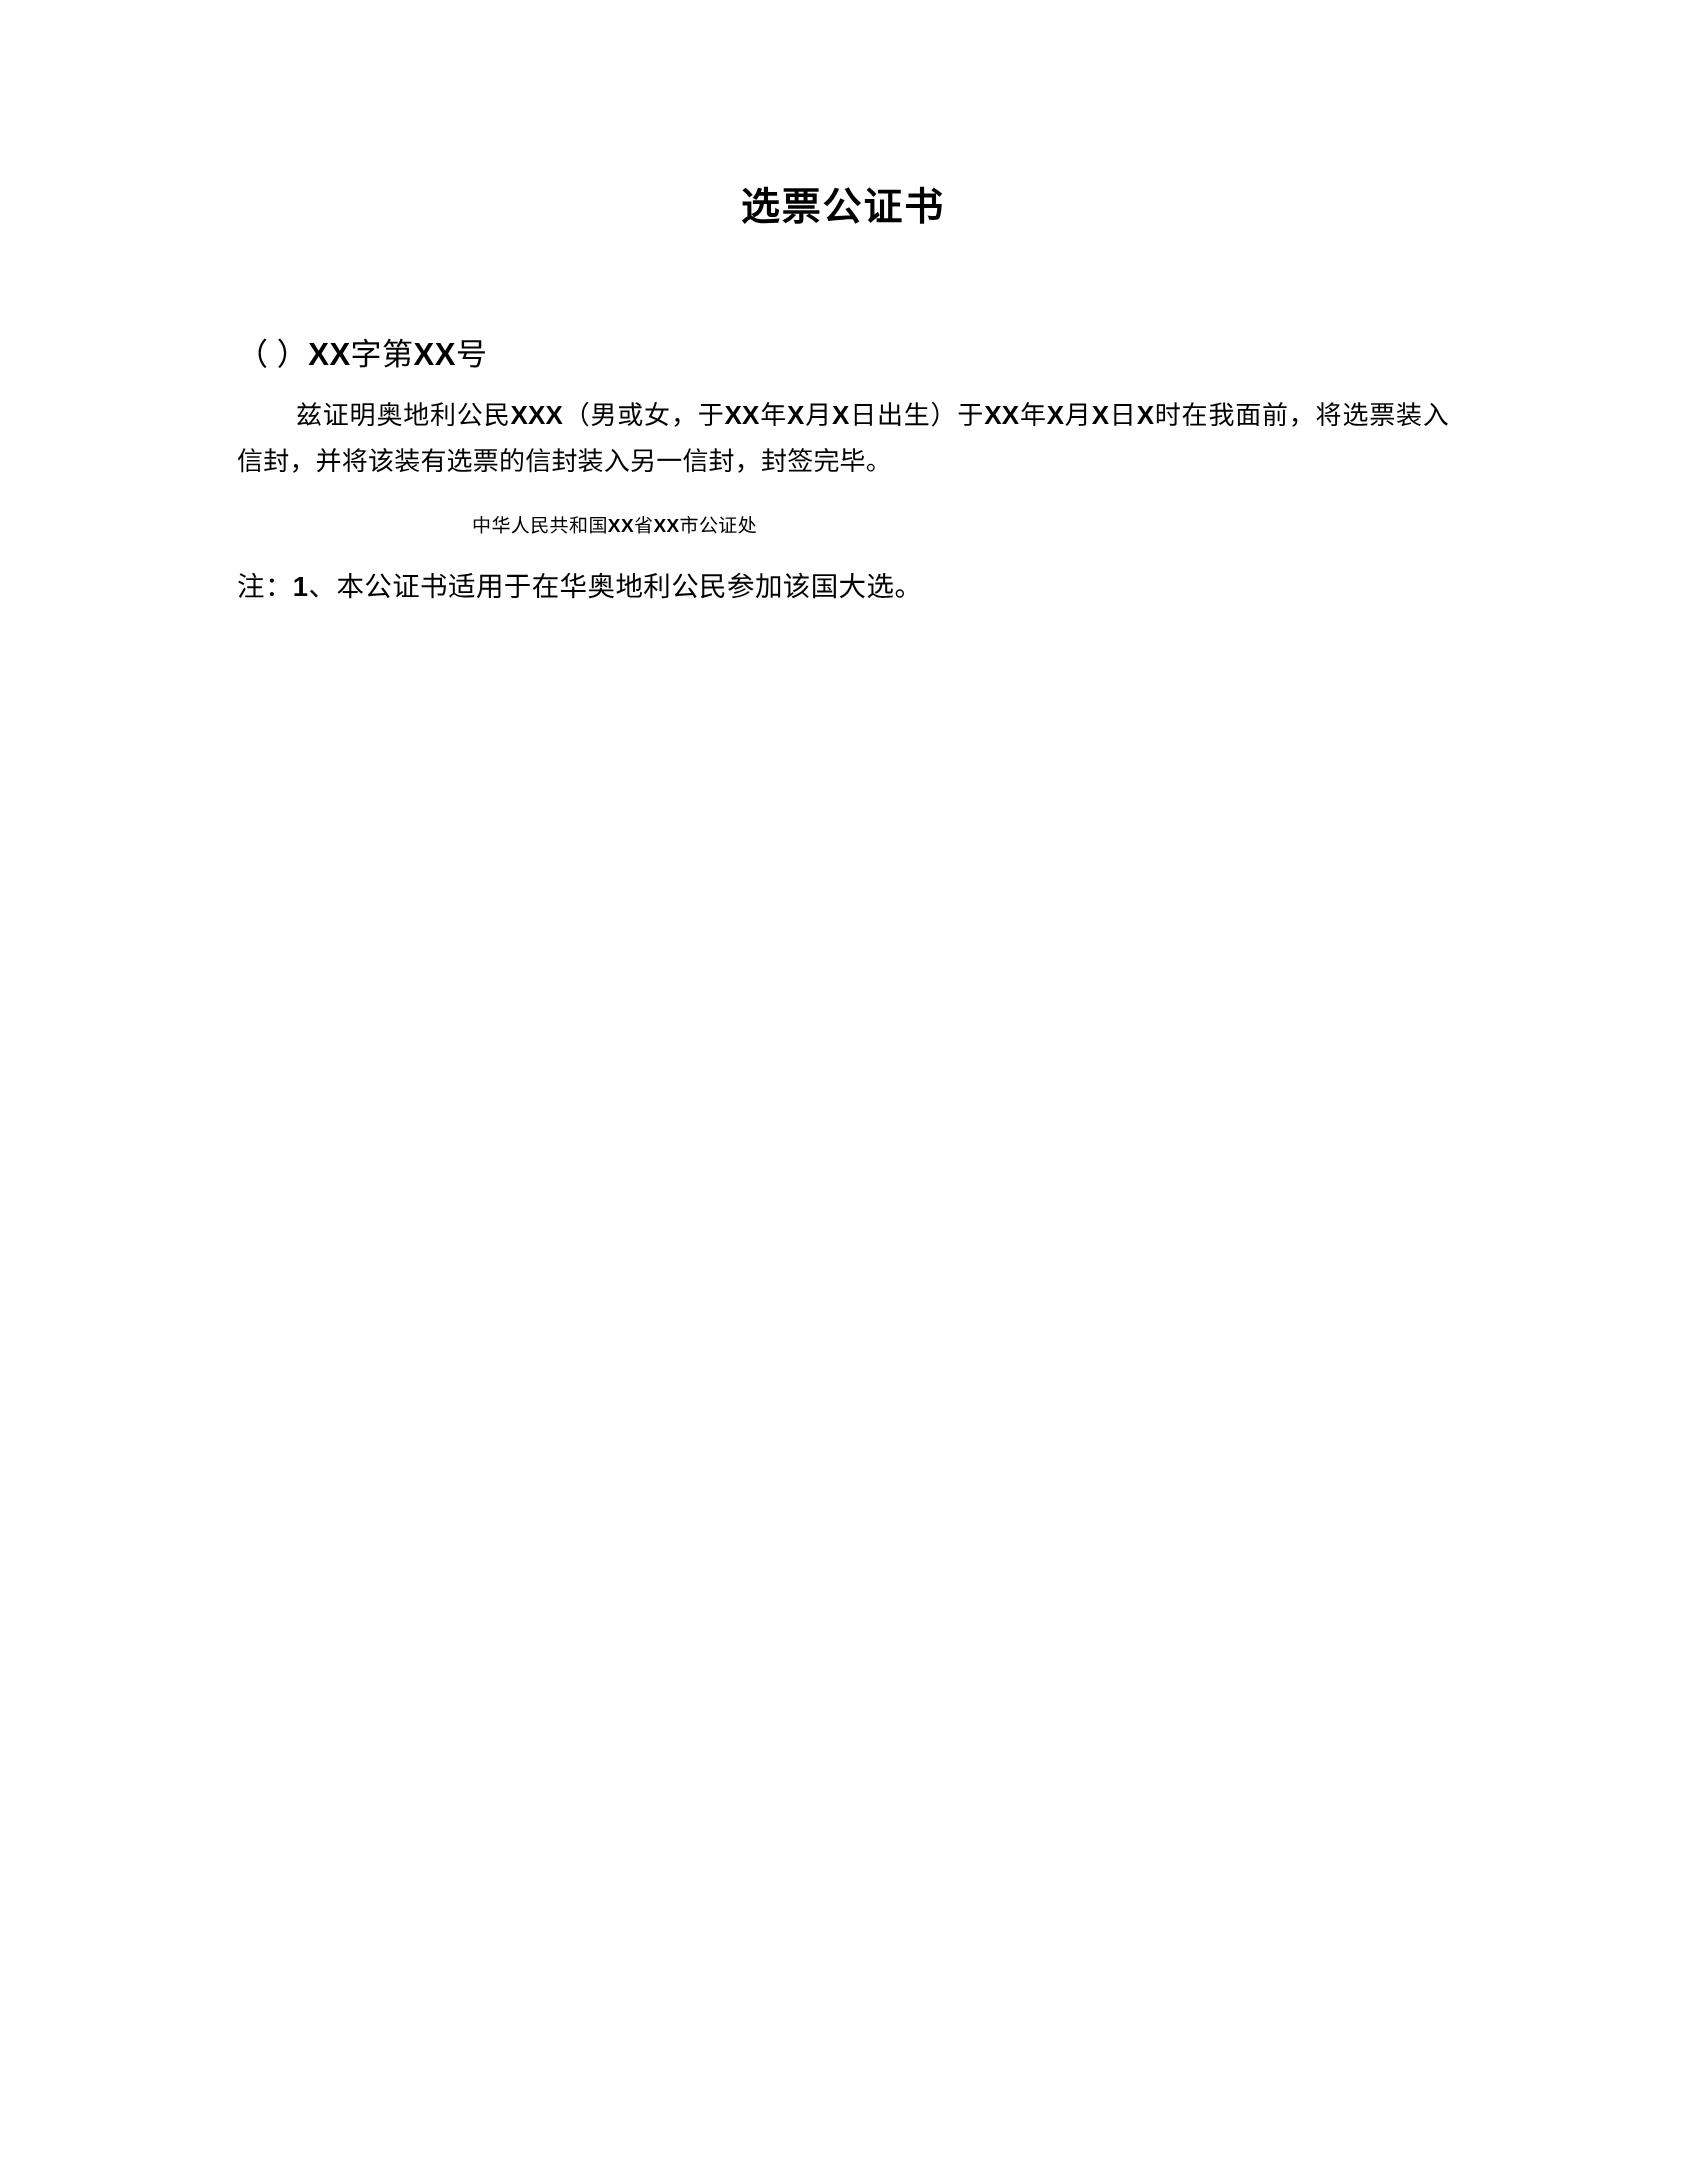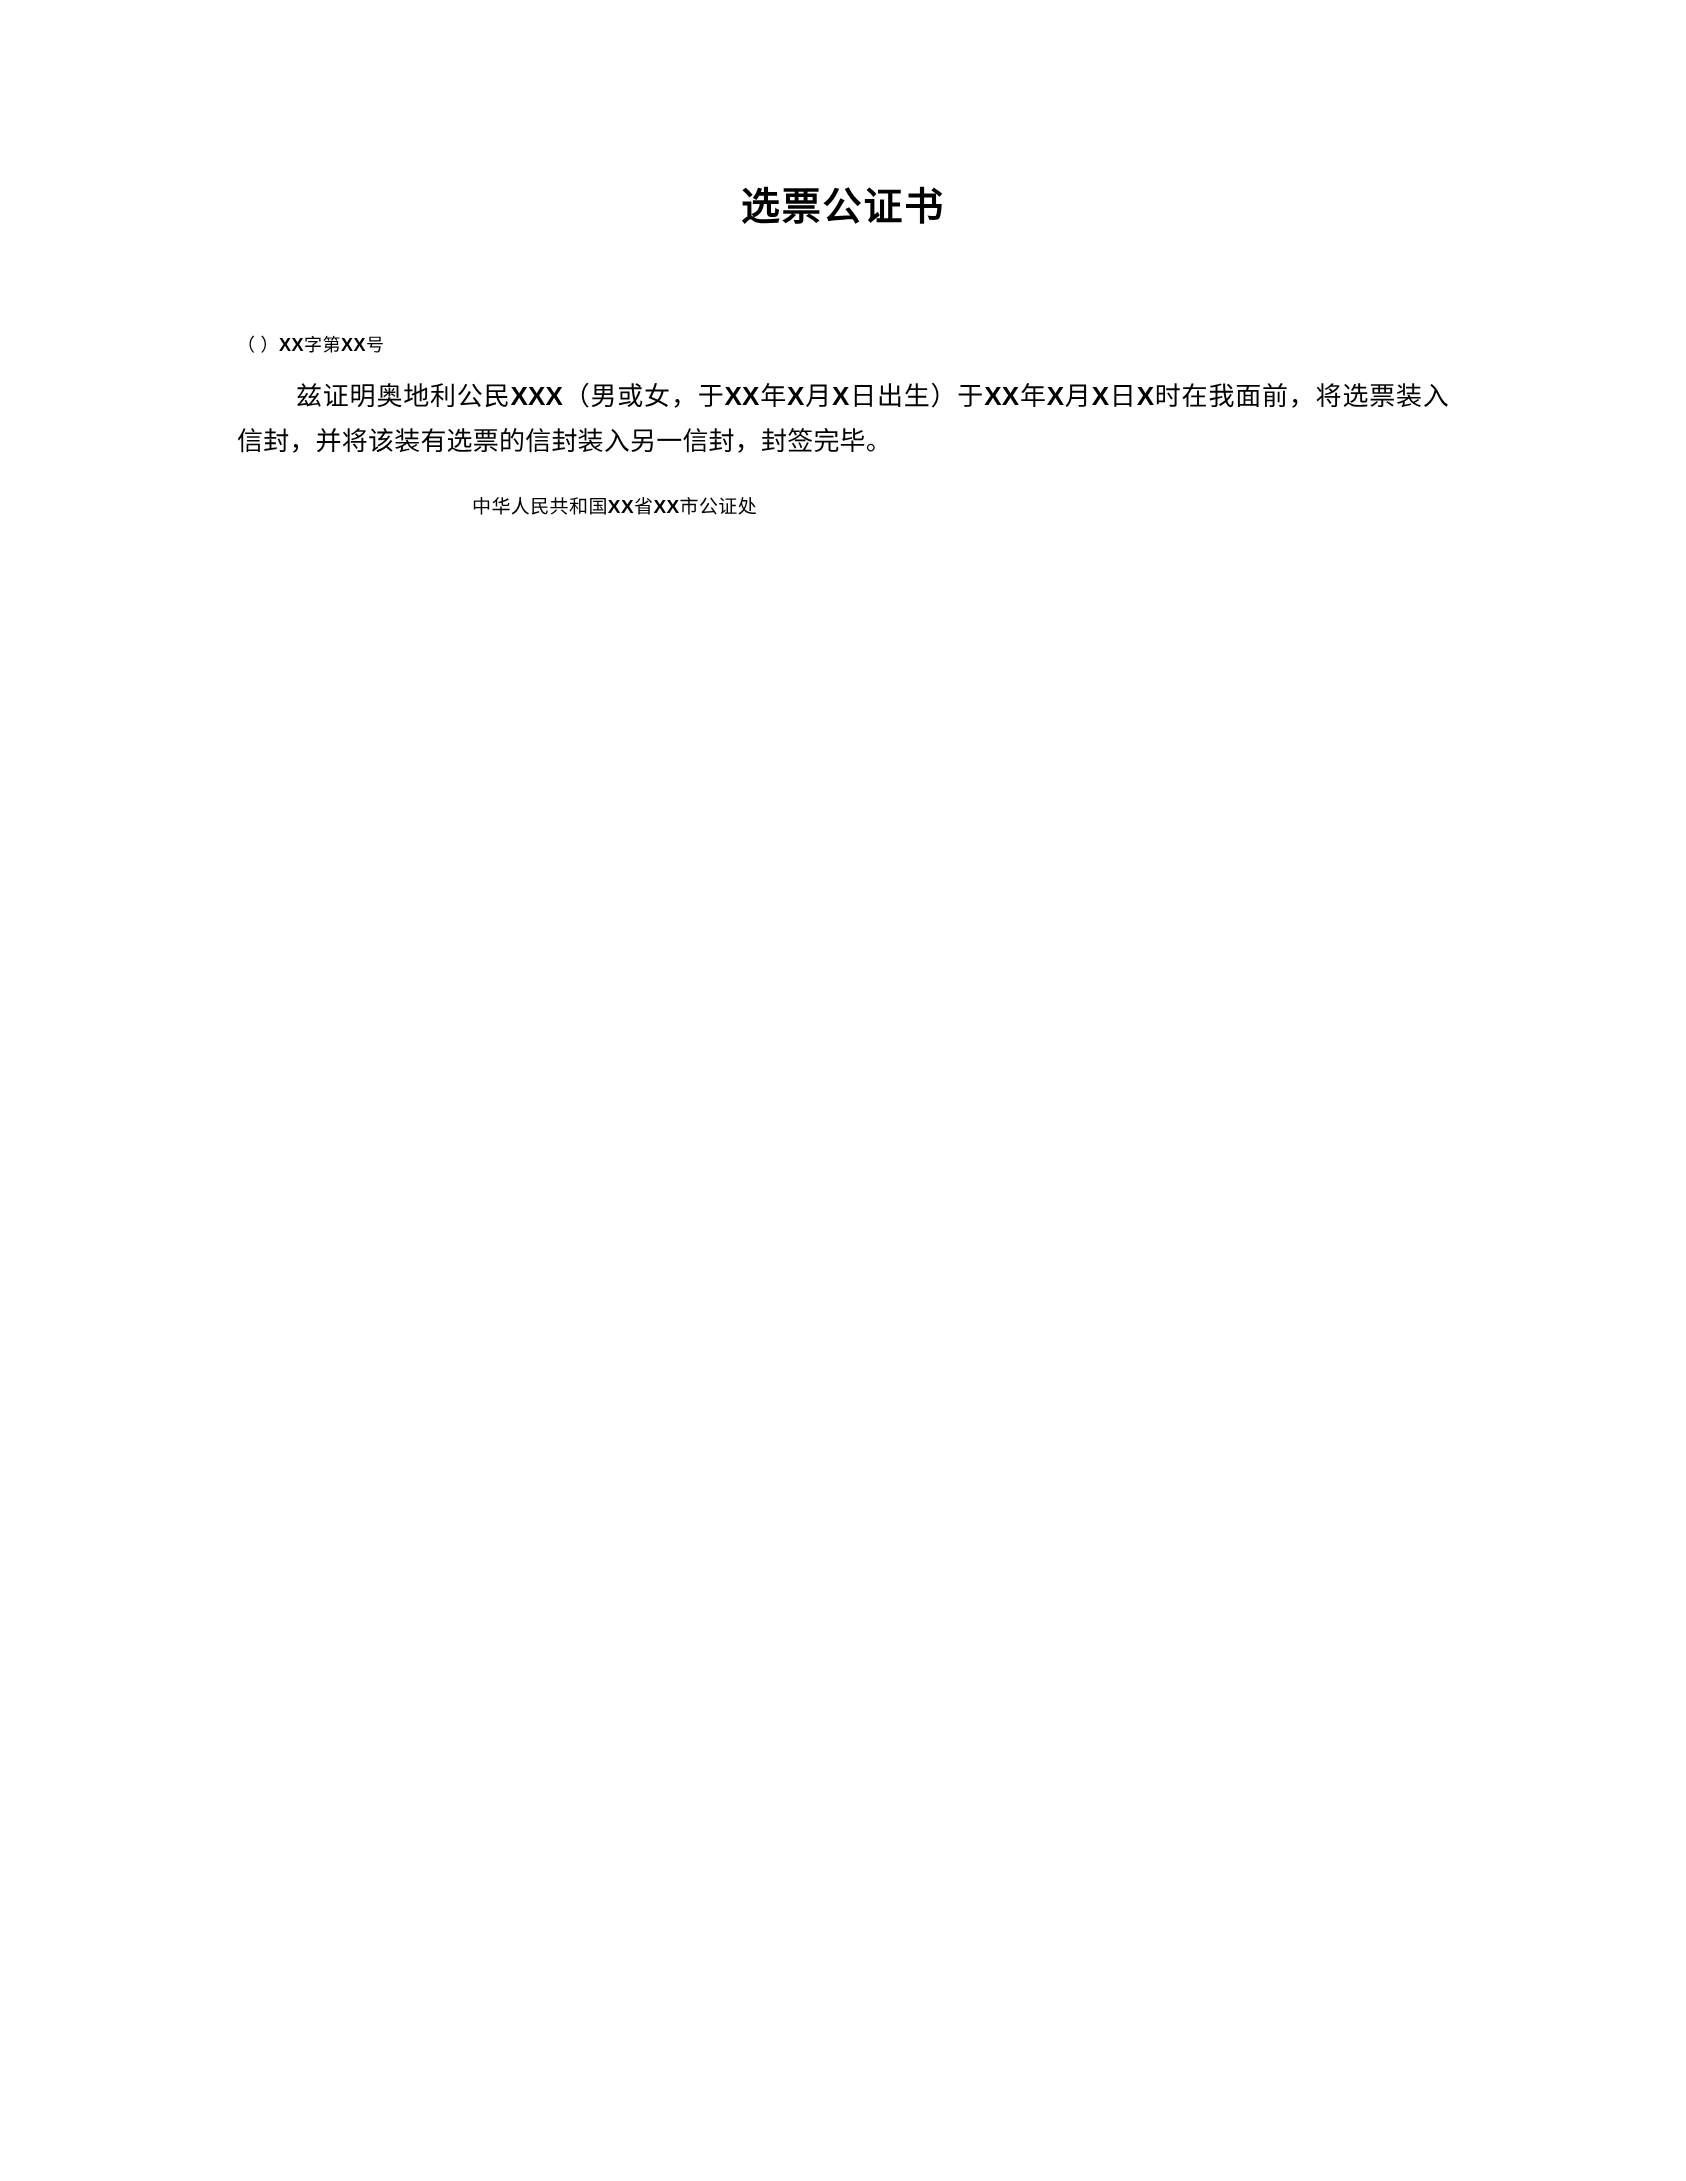--- a/index.html
+++ b/index.html
@@ -34,21 +34,21 @@
     text-align: center;
     font-size: 39px;
     font-weight: bold;
     letter-spacing: 1.8px;
     margin-top: 184px;
     line-height: 1.2;
     font-family: "Liberation Serif", "DejaVu Serif", serif;
   }
   .doc-number {
     margin-top: 101px;
-    font-size: 18px;
+    font-size: 31px;
     line-height: 1.5;
     letter-spacing: 0.5px;
   }
   .para {
     font-size: 26px;
     line-height: 1.75;
     text-align: justify;
     text-justify: inter-ideograph;
     margin-top: 15px;
     letter-spacing: 0.2px;
@@ -91,17 +91,18 @@
 
     <div class="doc-number">（ ）<span class="latin">XX</span>字第<span class="latin">XX</span>号</div>
 
     <div class="para indent">兹证明奥地利公民<span class="latin">XXX</span>（男或女，于<span class="latin">XX</span>年<span class="latin">X</span>月<span class="latin">X</span>日出生）于<span class="latin">XX</span>年<span class="latin">X</span>月<span class="latin">X</span>日<span class="latin">X</span>时在我面前，将选票装入信封，并将该装有选票的信封装入另一信封，封签完毕。</div>
 
     <div class="sig-block">
       <div class="sig-line">中华人民共和国<span class="latin">XX</span>省<span class="latin">XX</span>市公证处</div>
     </div>
 
     <div class="notes">
+      <div class="note-line">注：<span class="latin">1</span>、本公证书适用于在华奥地利公民参加该国大选。</div>
     </div>
 
   </div>
 </div>
 
 
 </body></html>

